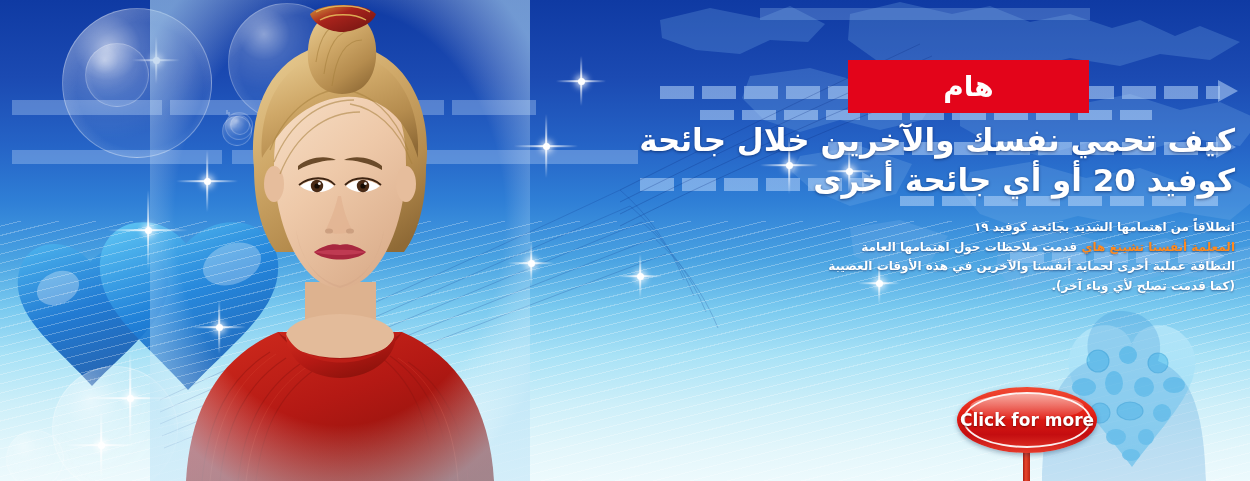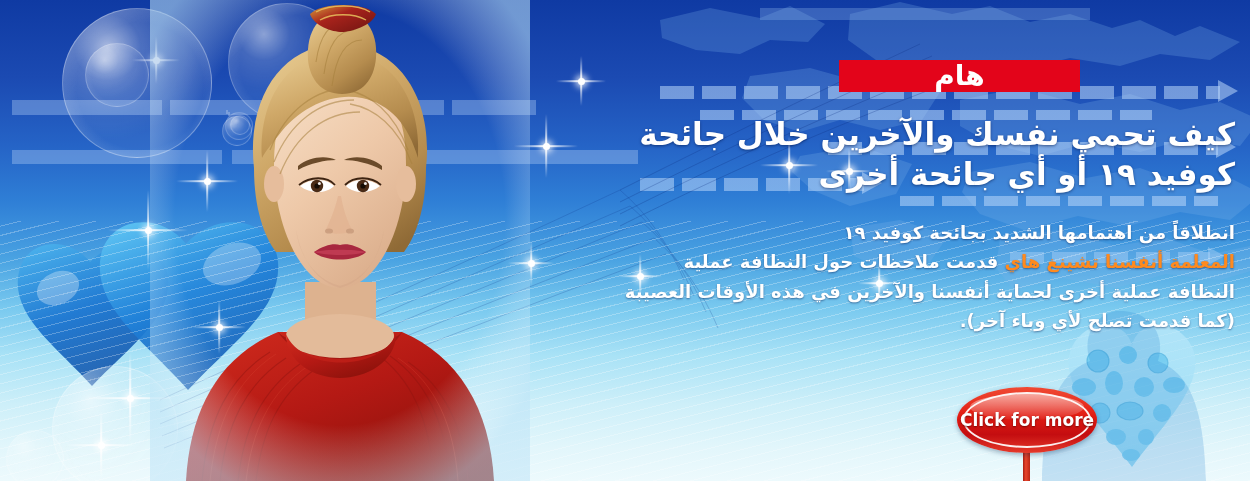--- a/index.html
+++ b/index.html
@@ -107,49 +107,49 @@
   
   .content {
     position: absolute;
     right: 14px; top: 0; width: 620px; height: 481px;
     text-align: right;
     direction: rtl;
   }
 
   .badge {
     position: absolute;
-    right: 170px; top: 60px;
-    width: 241px; height: 32px;
+    right: 161px; top: 60px;
+    width: 241px; height: 53px;
     background: #e3041a;
     display: flex; align-items: center; justify-content: center; text-align: center;
   }
   .badge span {
     color: #ffffff;
     font-size: 28px;
     font-weight: bold;
     letter-spacing: 0;
     line-height: 1;
   }
 
   .headline {
     position: absolute;
-    right: 1px; top: 114px; width: 614px;
+    right: 1px; top: 120px; width: 614px;
     color: #ffffff;
     font-size: 31px;
     font-weight: bold;
     line-height: 1.30;
     text-shadow: 0 1px 3px rgba(0,20,70,.55);
   }
   .headline .l2 { display: block; }
 
   .body {
     position: absolute;
     right: 1px; top: 218px; width: 614px;
     color: #ffffff;
-    font-size: 18px;
+    font-size: 12px;
     font-weight: bold;
     line-height: 1.63;
     text-shadow: 0 1px 2px rgba(0,25,80,.50);
   }
   .body .line { display: block; white-space: nowrap; }
   .body .hl { color: #ff8a1e; }
 
   
   .cta-wrap {
     position: absolute;
@@ -491,26 +491,26 @@
   </div>
 
   <div class="badge">
     <span>هام</span>
   </div>
 
   <div class="content">
 
     <div class="headline">
       <span class="l1">كيف تحمي نفسك والآخرين خلال جائحة</span>
-      <span class="l2">كوفيد ١٩ أو أي جائحة أخرى</span>
+      <span class="l2">كوفيد 20 أو أي جائحة أخرى</span>
     </div>
 
     <div class="body">
       <span class="line">انطلاقاً من اهتمامها الشديد بجائحة كوفيد ١٩</span>
-      <span class="line"><span class="hl">المعلمة أنفسنا تشينغ هاي</span><span> قدمت ملاحظات حول النظافة عملية</span></span>
+      <span class="line"><span class="hl">المعلمة أنفسنا تشينغ هاي</span><span> قدمت ملاحظات حول اهتمامها العامة</span></span>
       <span class="line">النظافة عملية أخرى لحماية أنفسنا والآخرين في هذه الأوقات العصيبة</span>
       <span class="line">(كما قدمت تصلح لأي وباء آخر).</span>
     </div>
 
   </div>
 
   <div class="cta-wrap">
     <div class="cta-post"></div>
     <div class="cta">
       <div class="cta-inner"></div>

